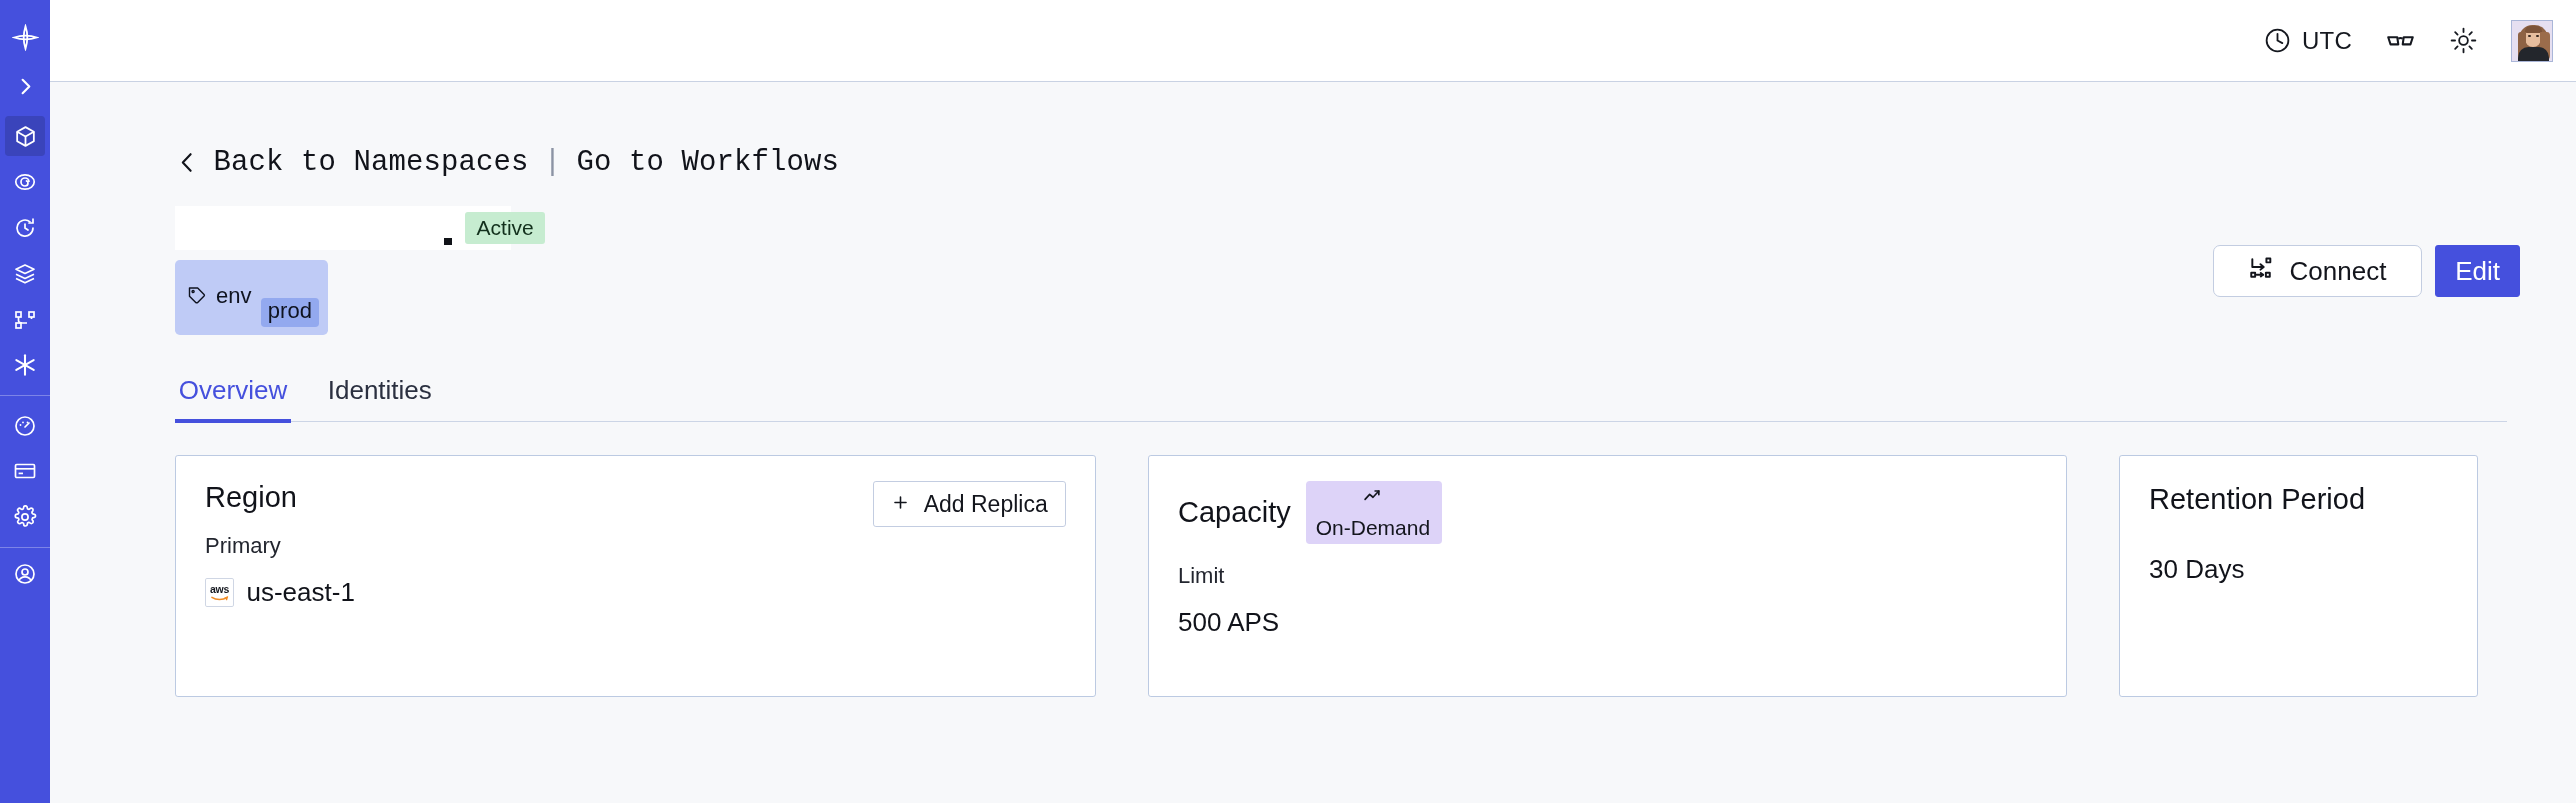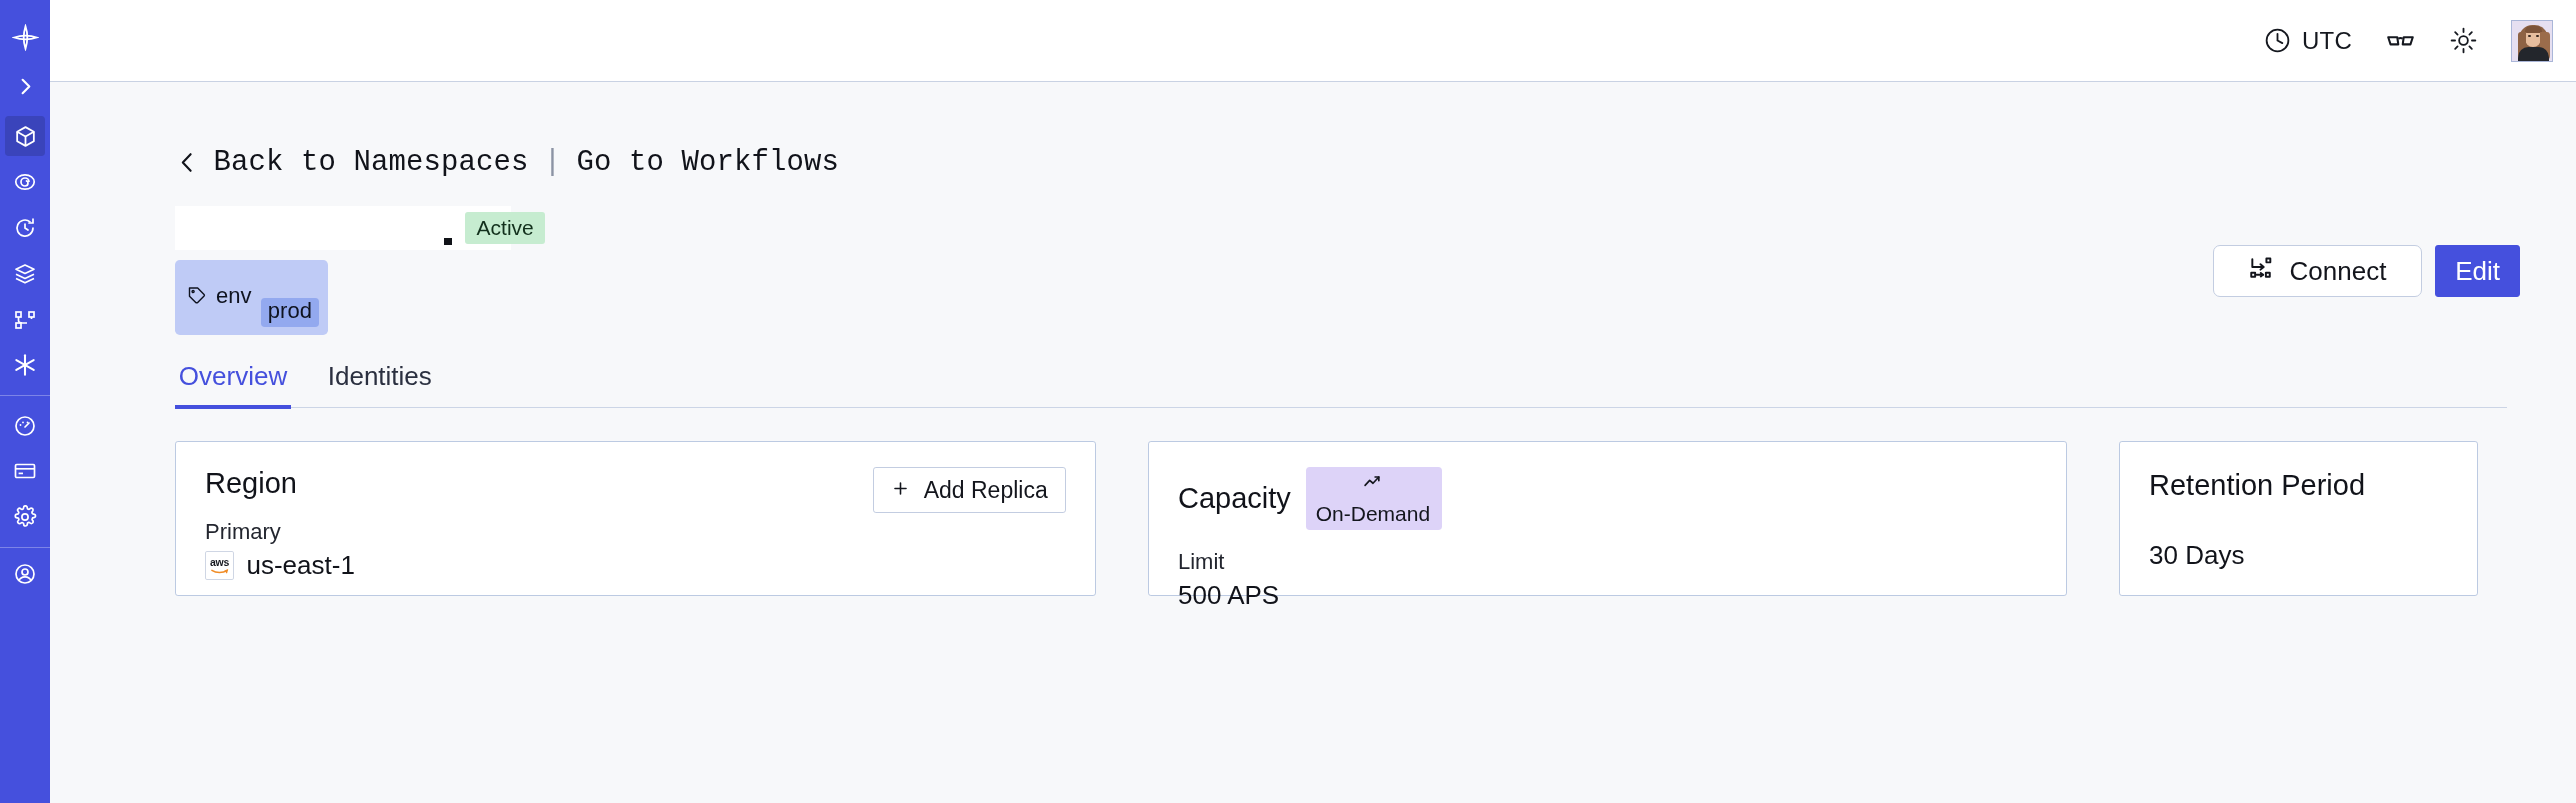--- a/index.html
+++ b/index.html
@@ -110,56 +110,56 @@
     padding: 8px 21px; font-size: 26px; color: #13151c; cursor: pointer;
   }
   .btn-edit {
     height: 52px; min-width: 75px;
     background: #4550dd; border: 1px solid #4550dd; border-radius: 2.9px;
     display: flex; align-items: center; justify-content: center;
     padding: 0 19px; font-size: 26px; color: #ffffff; cursor: pointer;
   }
 
   .tabs {
-    margin-top: 26px; margin-left: 69px; margin-right: 13.4px;
+    margin-top: 40px; margin-left: 69px; margin-right: 13.4px;
     display: flex; align-items: flex-end; gap: 33px;
     border-bottom: 1.9px solid #ccd5e6;
     position: relative;
   }
   .tab {
     font-size: 26px; color: #2b3040; padding: 0 3.8px 15.3px 3.8px;
     cursor: pointer; position: relative;
   }
   .tab.active { color: #4550dd; }
   .tab.active::after {
     content: ""; position: absolute; left: 0; right: 0; bottom: -1.9px;
     height: 3.8px; background: #4550dd;
   }
 
   .cards {
     margin-top: 33px; margin-left: 69px;
     display: flex; gap: 52px; align-items: stretch;
   }
   .card {
     background: #ffffff; border: 1px solid #bccae2; border-radius: 2.9px;
-    height: 155px; padding: 25px 29px; position: relative; flex: 0 0 auto;
+    height: 242px; padding: 25px 29px; position: relative; flex: 0 0 auto;
   }
   .card-1 { width: 921px; }
   .card-2 { width: 919px; }
   .card-3 { width: 359px; }
 
   .card-head { display: flex; align-items: center; gap: 15.3px; }
   .card-title { font-size: 29px; color: #11131a; font-weight: 400; }
   .badge-ondemand {
     background: #ddd3f8; color: #14161e; border-radius: 3.8px;
     font-size: 21px; padding: 4.8px 11.5px 6.7px 9.6px; line-height: 1;
     display: inline-flex; align-items: center; gap: 7.7px; flex-direction: column;
   }
   .card-sub { font-size: 22px; color: #23262f; margin-top: 19px; }
-  .card-val { font-size: 26px; color: #11131a; margin-top: 5px; display: flex; align-items: center; gap: 12.5px; }
+  .card-val { font-size: 26px; color: #11131a; margin-top: 18px; display: flex; align-items: center; gap: 12.5px; }
 
   .aws-chip {
     width: 29px; height: 29px; border: 1px solid #cfd6e4; background: #ffffff;
     display: flex; flex-direction: column; align-items: center; justify-content: center;
     flex: 0 0 29px; border-radius: 1.9px;
   }
   .aws-txt { font-size: 10.5px; font-weight: bold; color: #15181f; line-height: 1; letter-spacing: -0.3px; }
 
   .card-btn {
     position: absolute; top: 25px; right: 29px;

